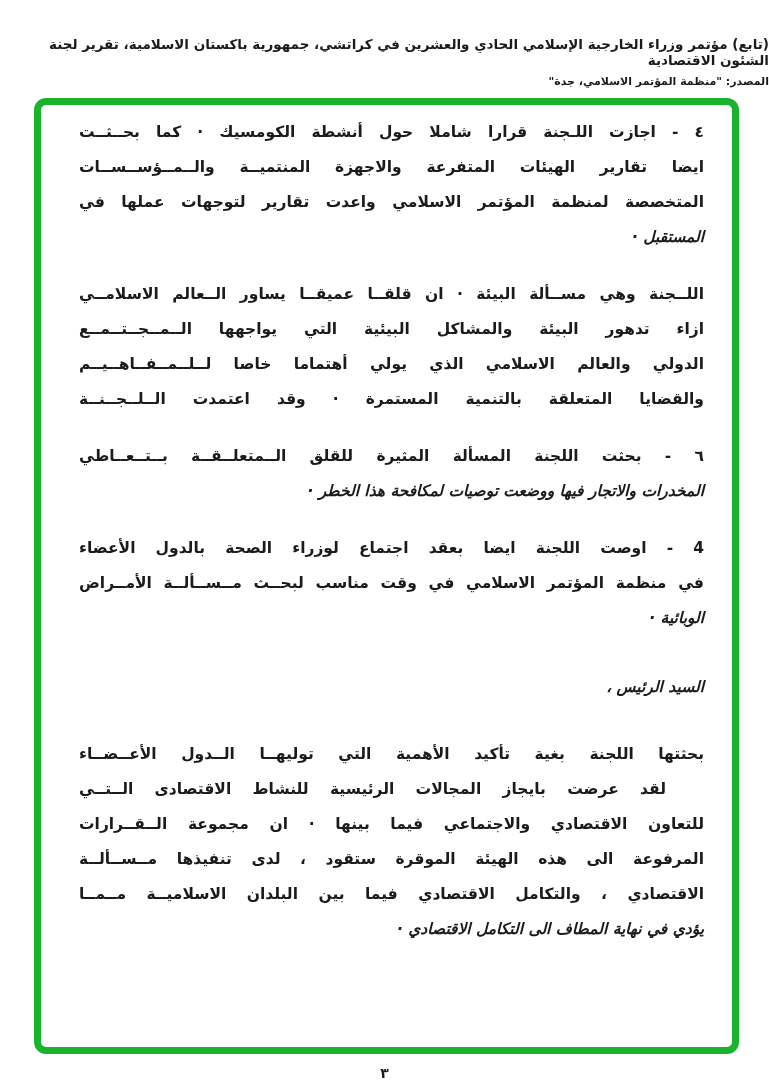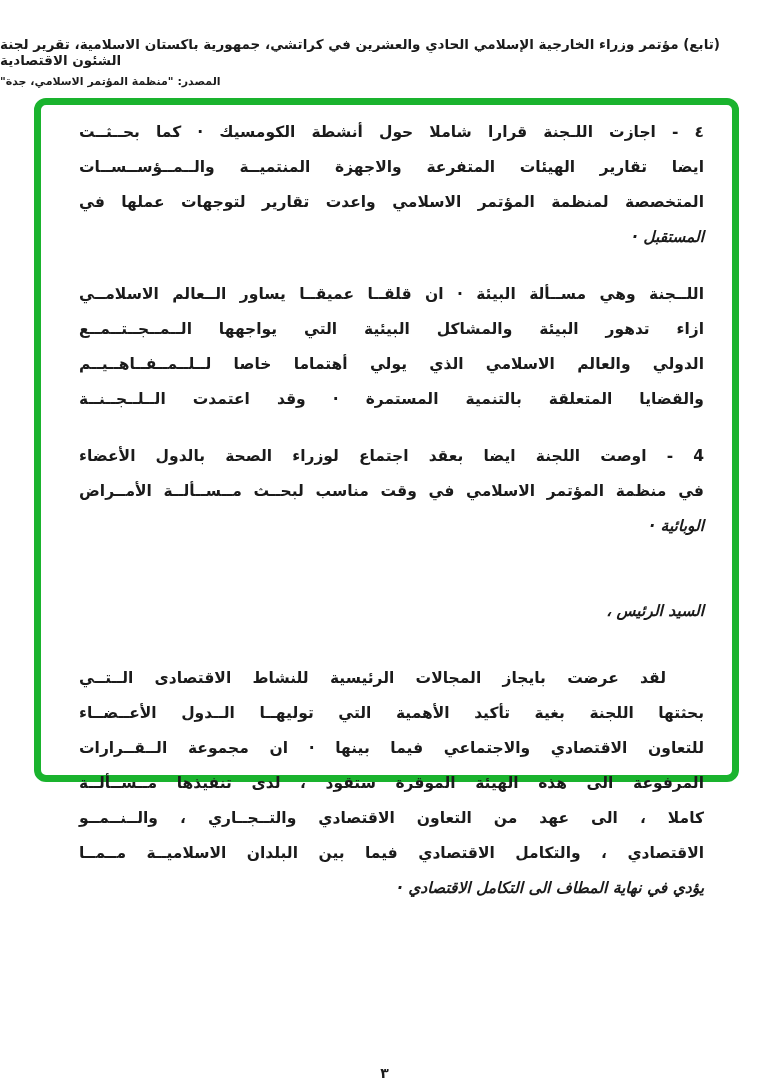--- a/index.html
+++ b/index.html
@@ -14,39 +14,39 @@
     background: #ffffff;
     font-family: "DejaVu Sans", sans-serif;
     color: #1b1b1b;
     overflow: hidden;
   }
   .header {
     position: absolute;
     top: 36px;
     left: 0;
     width: 100%;
-    text-align: left;
+    text-align: right;
     direction: rtl;
   }
   .header-line1 {
     font-size: 13.5px;
     font-weight: bold;
     letter-spacing: 0px;
   }
   .header-line2 {
     margin-top: 7px;
     font-size: 11px;
     font-weight: bold;
   }
   .content-box {
     position: absolute;
     left: 34px;
     top: 98px;
     width: 705px;
-    height: 684px;
+    height: 956px;
     box-sizing: border-box;
     border: 7px solid #1ab32e;
     border-radius: 12px;
     background: #ffffff;
   }
   .body-text {
     direction: rtl;
     padding: 10px 28px 0 38px;
     font-size: 15.5px;
     font-weight: bold;
@@ -59,21 +59,21 @@
     white-space: normal;
   }
   .line.last {
     text-align-last: right;
     font-style: italic;
   }
   .line.indent {
     text-indent: 38px;
   }
   .salutation-para {
-    margin-top: 50px;
+    margin-top: 34px;
     margin-bottom: 32px;
   }
   .closing-para { margin-bottom: 0; }
   .page-number {
     position: absolute;
     bottom: 8px;
     left: 0;
     width: 100%;
     text-align: center;
     font-size: 14px;
@@ -100,37 +100,40 @@
         <div class="line last">المستقبل ·</div>
       </div>
 
       <div class="para">
         <div class="line">اللــجنة وهي مســألة البيئة · ان قلقــا عميقــا يساور الــعالم الاسلامــي</div>
         <div class="line">ازاء تدهور البيئة والمشاكل البيئية التي يواجهها الــمــجــتــمــع</div>
         <div class="line">الدولي والعالم الاسلامي الذي يولي أهتماما خاصا لــلــمــفــاهــيــم</div>
         <div class="line">والقضايا المتعلقة بالتنمية المستمرة · وقد اعتمدت الــلــجــنــة</div>
       </div>
 
+      <div class="para">
+        <div class="line">٦ -  بحثت اللجنة المسألة المثيرة للقلق الــمتعلــقــة بــتــعــاطي</div>
+        <div class="line last">المخدرات والاتجار فيها ووضعت توصيات لمكافحة هذا الخطر ·</div>
+      </div>
 
       <div class="para">
         <div class="line">4 -  اوصت اللجنة ايضا بعقد اجتماع لوزراء الصحة بالدول الأعضاء</div>
         <div class="line">في منظمة المؤتمر الاسلامي في وقت مناسب لبحــث مــســألــة الأمــراض</div>
         <div class="line last">الوبائية ·</div>
       </div>
 
       <div class="para salutation-para">
         <div class="line last">السيد الرئيس ،</div>
       </div>
 
       <div class="para closing-para">
+        <div class="line">بحثتها اللجنة بغية تأكيد الأهمية التي توليهــا الــدول الأعــضــاء</div>
         <div class="line indent">لقد عرضت بايجاز المجالات الرئيسية للنشاط الاقتصادى الــتــي</div>
-        <div class="line">بحثتها اللجنة بغية تأكيد الأهمية التي توليهــا الــدول الأعــضــاء</div>
         <div class="line">للتعاون الاقتصادي والاجتماعي فيما بينها · ان مجموعة الــقــرارات</div>
         <div class="line">المرفوعة الى هذه الهيئة الموقرة ستقود ، لدى تنفيذها مــســألــة</div>
-        <div class="line">كاملا ، الى عهد من التعاون الاقتصادي والتــجــاري ، والــنــمــو</div>
         <div class="line">الاقتصادي ، والتكامل الاقتصادي فيما بين البلدان الاسلاميــة مــمــا</div>
         <div class="line last">يؤدي في نهاية المطاف الى التكامل الاقتصادي ·</div>
       </div>
 
     </div>
   </div>
 
   <div class="page-number">٣</div>
 
 </div>

